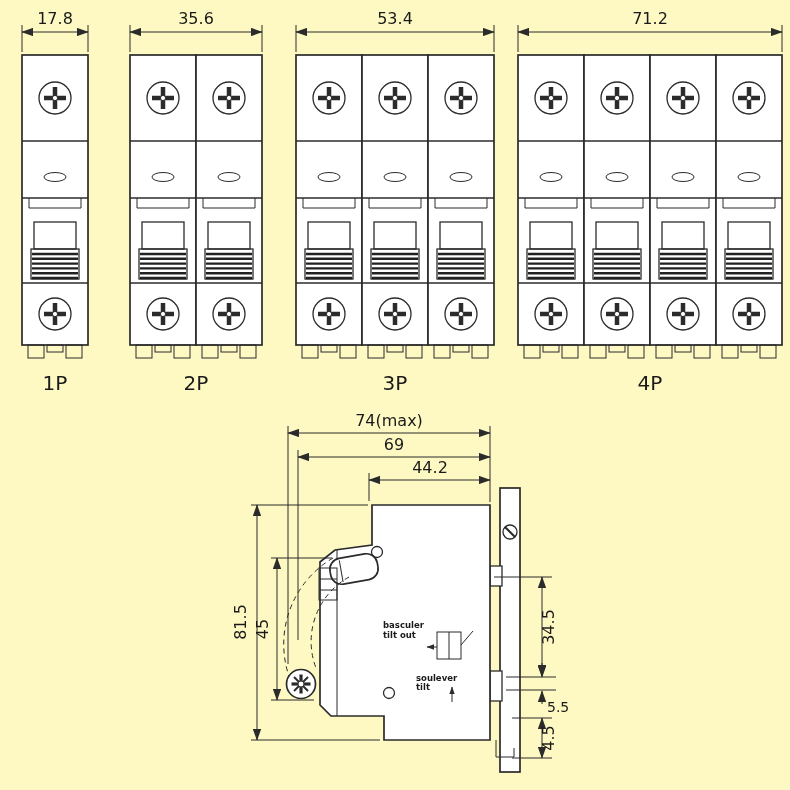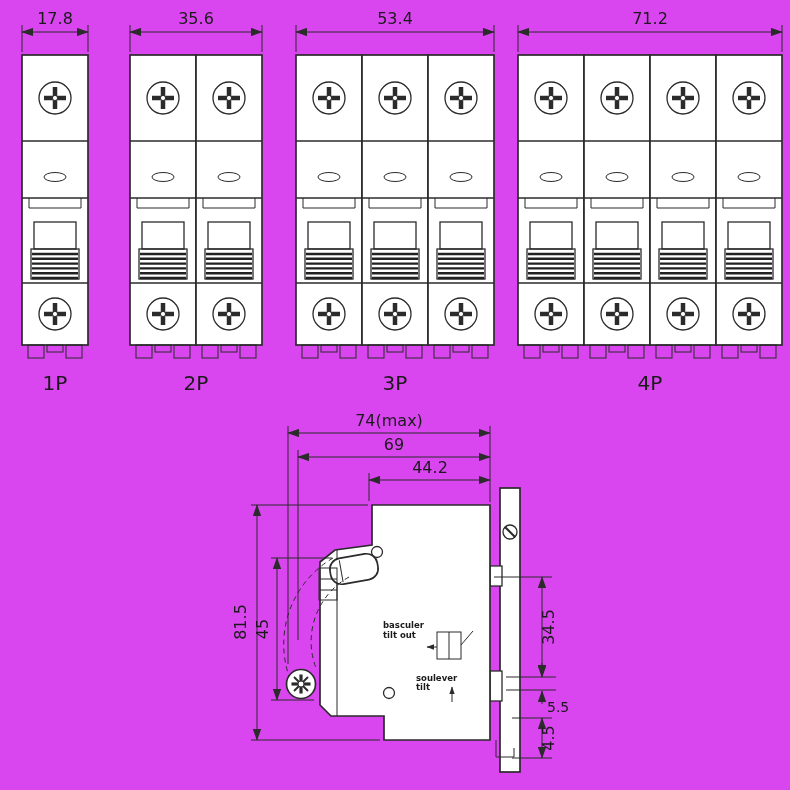--- a/index.html
+++ b/index.html
@@ -1,16 +1,16 @@
 <!DOCTYPE html>
 <html><head>
 <meta charset="utf-8">
 <style>
   html,body{margin:0;padding:0;background:#ffffff;}
-  .canvas{width:790px;height:790px;background:#d946ef;overflow:hidden;}
+  .canvas{width:790px;height:790px;background:#fef9c3;overflow:hidden;}
   svg{display:block;}
   svg text{font-family:"DejaVu Sans","Liberation Sans",sans-serif;fill:#1a1a1a;}
   .ln{stroke:#2b2b2b;stroke-width:1.3;fill:none;}
   .thick{stroke-width:1.7;}
   .thin{stroke-width:1;}
   .fillw{fill:#ffffff;}
   .dim{stroke:#2b2b2b;stroke-width:1;fill:none;}
   .dash{stroke-dasharray:5 4;}
   .dimtext{font-size:16px;}
   .smdim{font-size:14px;}

